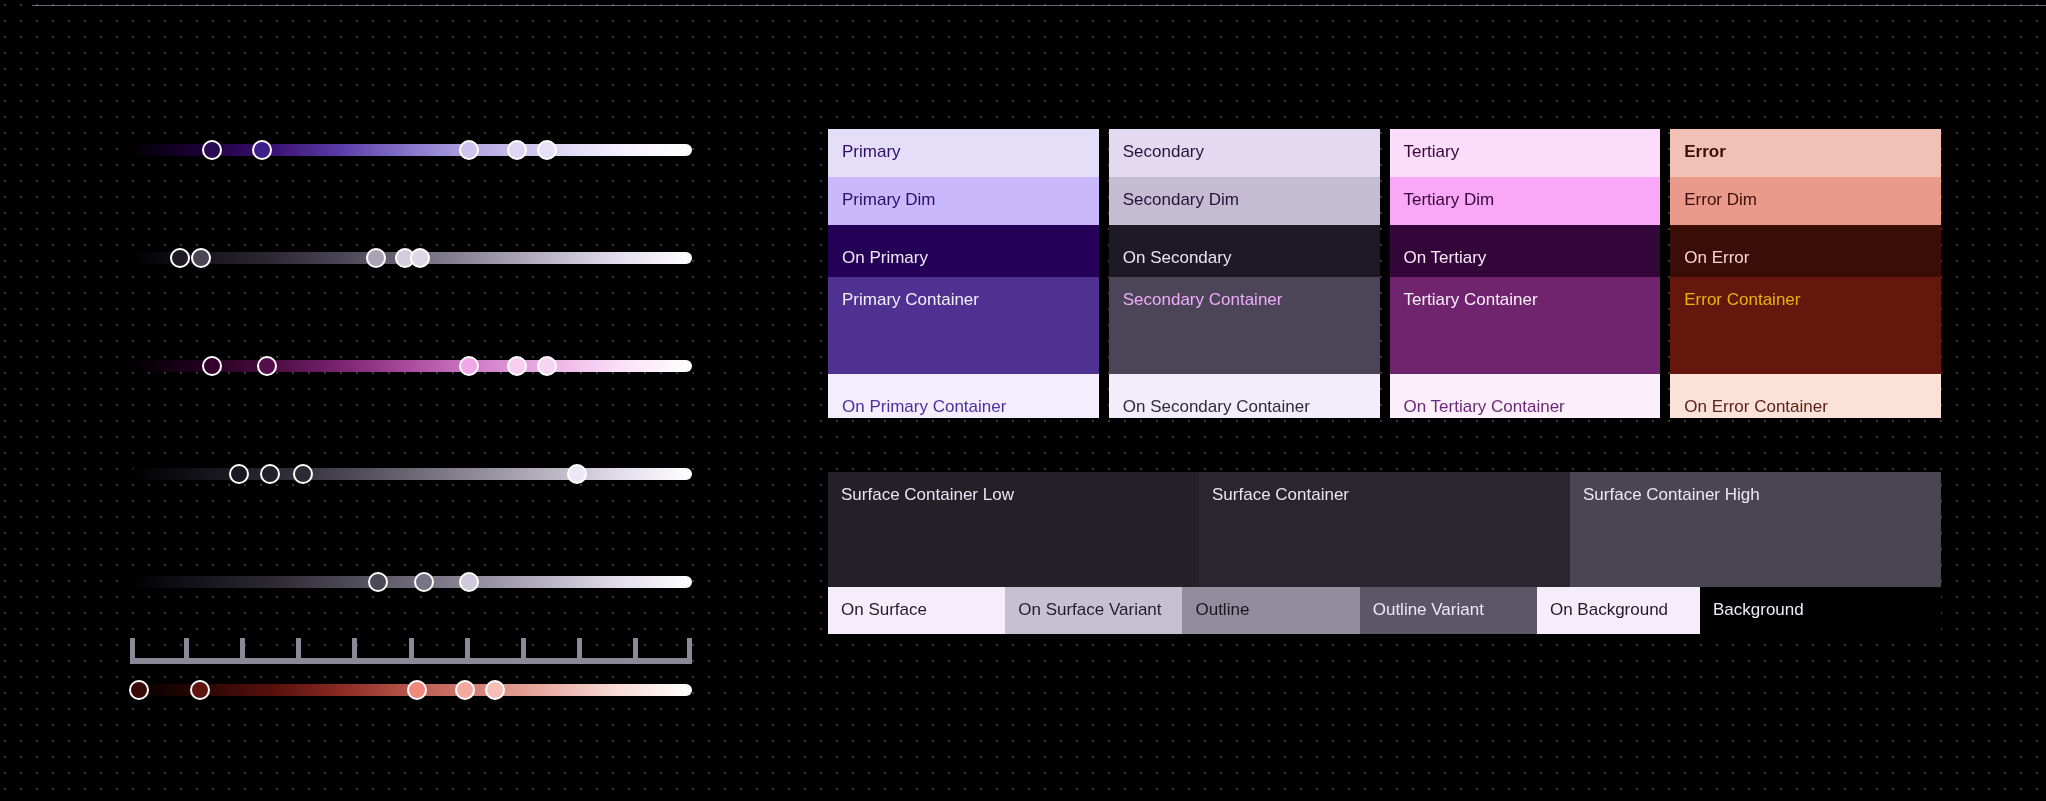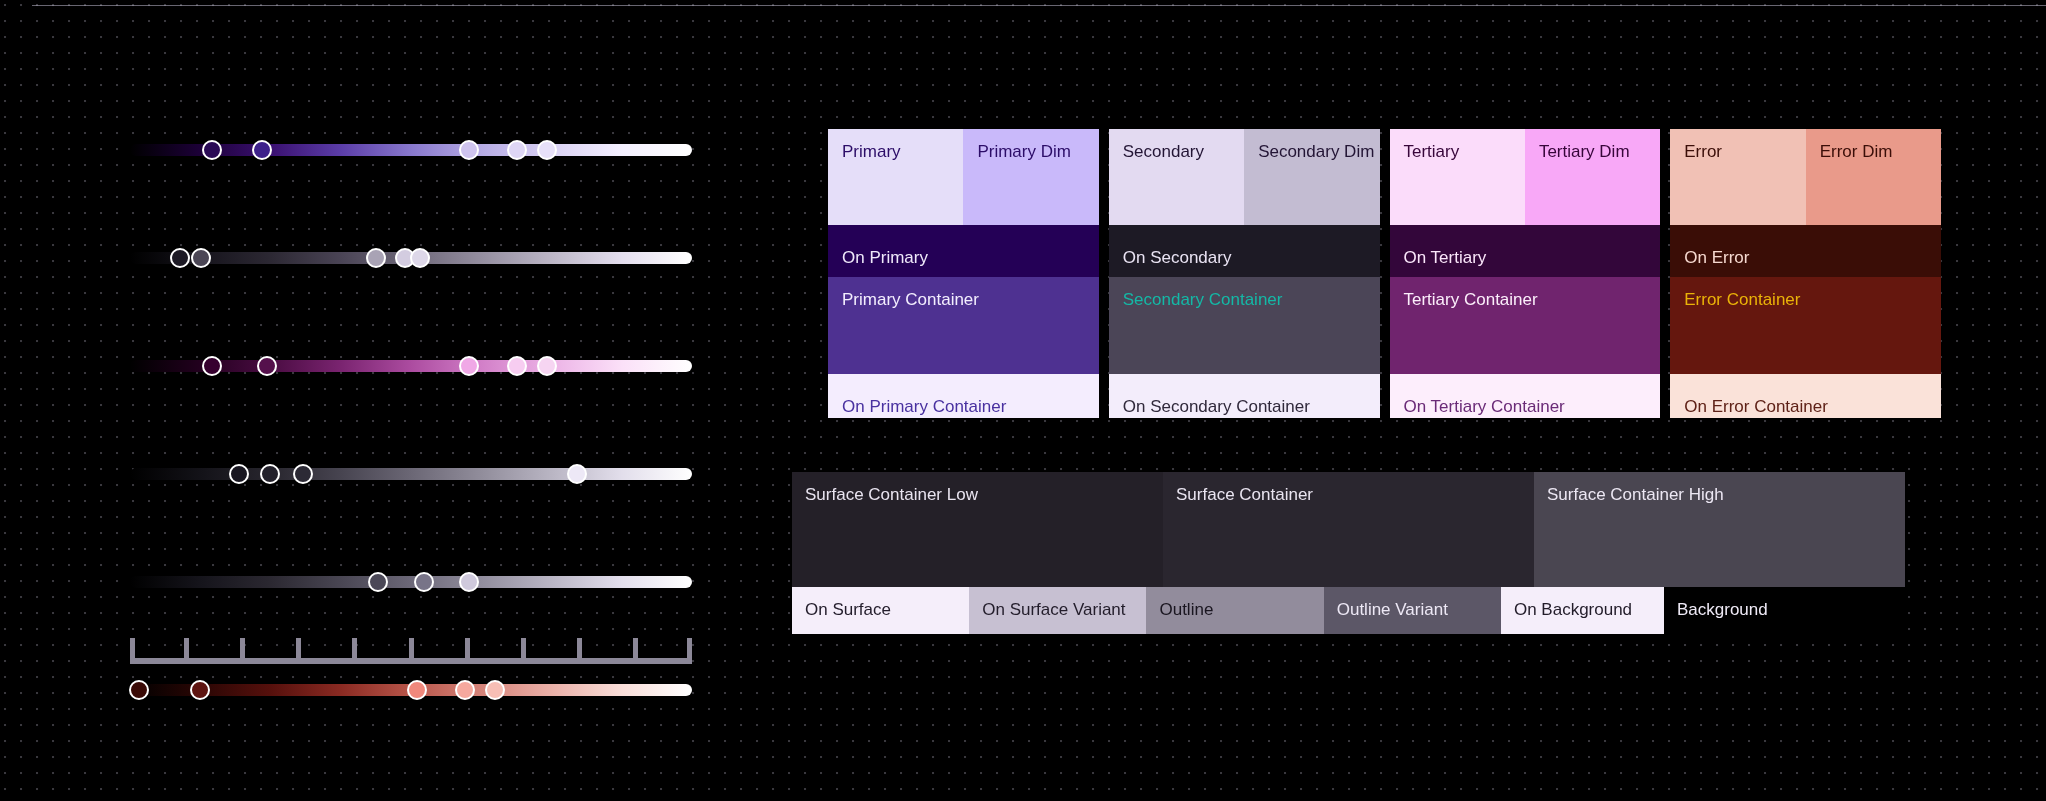--- a/index.html
+++ b/index.html
@@ -81,39 +81,40 @@
     gap: 10px;
   }
   .scheme-col {
     flex: 1 1 0;
     display: flex;
     flex-direction: column;
   }
   .pair-row {
     display: flex;
     height: 96px;
+    flex-direction: column;
   }
   .pair-cell { flex: 1 1 0; position: relative; }
   .on-row { height: 52px; position: relative; }
   .container-row { height: 97px; position: relative; }
   .on-container-row { height: 44px; position: relative; }
   .cell-label {
     position: absolute;
     left: 14px; top: 13px;
     font-size: 17px;
     line-height: 20px;
     white-space: nowrap;
   }
   .on-row .cell-label,
   .on-container-row .cell-label { top: 12px; margin-top: 11px; }
 
   
   .scheme-surfaces {
     position: absolute;
-    left: 792px; top: 472px;
+    left: 828px; top: 472px;
     width: 1113px; height: 162px;
   }
   .surface-top {
     display: flex;
     height: 115px;
   }
   .surface-top > div { position: relative; }
   .surface-bottom {
     display: flex;
     height: 47px;
@@ -229,21 +230,21 @@
           <span class="cell-label" style="color: rgb(35, 21, 53);">Secondary</span>
         </div>
         <div class="pair-cell" style="background-color: rgb(195, 188, 210);">
           <span class="cell-label" style="color: rgb(35, 21, 53);">Secondary Dim</span>
         </div>
       </div>
       <div class="on-row" style="background-color: rgb(29, 26, 37);">
         <span class="cell-label" style="color: rgb(233, 227, 243);">On Secondary</span>
       </div>
       <div class="container-row" style="background-color: rgb(75, 69, 87);">
-        <span class="cell-label" style="color: #14b8a6;">Secondary Container</span>
+        <span class="cell-label" style="color: #f0abfc;">Secondary Container</span>
       </div>
       <div class="on-container-row" style="background-color: rgb(243, 237, 251);">
         <span class="cell-label" style="color: rgb(48, 41, 59);">On Secondary Container</span>
       </div>
     </div>
 
     <div class="scheme-col">
       <div class="pair-row">
         <div class="pair-cell" style="background-color: rgb(251, 220, 250);">
           <span class="cell-label" style="color: rgb(55, 6, 58);">Tertiary</span>
@@ -259,21 +260,21 @@
         <span class="cell-label" style="color: rgb(252, 239, 251);">Tertiary Container</span>
       </div>
       <div class="on-container-row" style="background-color: rgb(253, 238, 252);">
         <span class="cell-label" style="color: rgb(106, 42, 119);">On Tertiary Container</span>
       </div>
     </div>
 
     <div class="scheme-col">
       <div class="pair-row">
         <div class="pair-cell" style="background-color: rgb(241, 193, 181);">
-          <span class="cell-label" style="color: rgb(59, 14, 8);">Error</span>
+          <span class="cell-label" style="color: rgb(59, 14, 8); font-weight: bold;">Error</span>
         </div>
         <div class="pair-cell" style="background-color: rgb(233, 154, 138);">
           <span class="cell-label" style="color: rgb(59, 14, 8);">Error Dim</span>
         </div>
       </div>
       <div class="on-row" style="background-color: rgb(58, 13, 6);">
         <span class="cell-label" style="color: rgb(246, 217, 208);">On Error</span>
       </div>
       <div class="container-row" style="background-color: rgb(101, 23, 14);">
         <span class="cell-label" style="color: #eab308;">Error Container</span>

